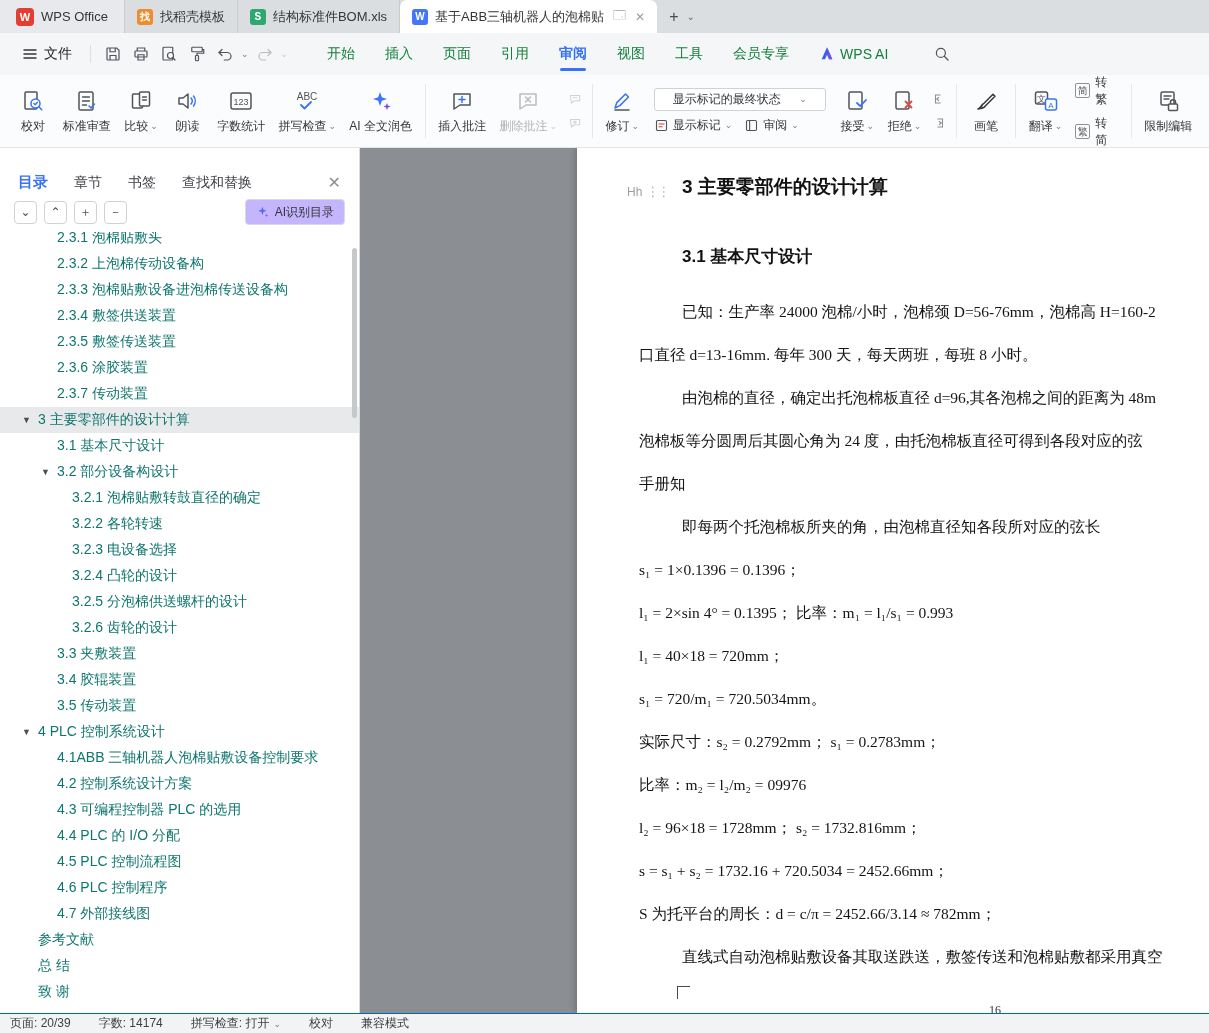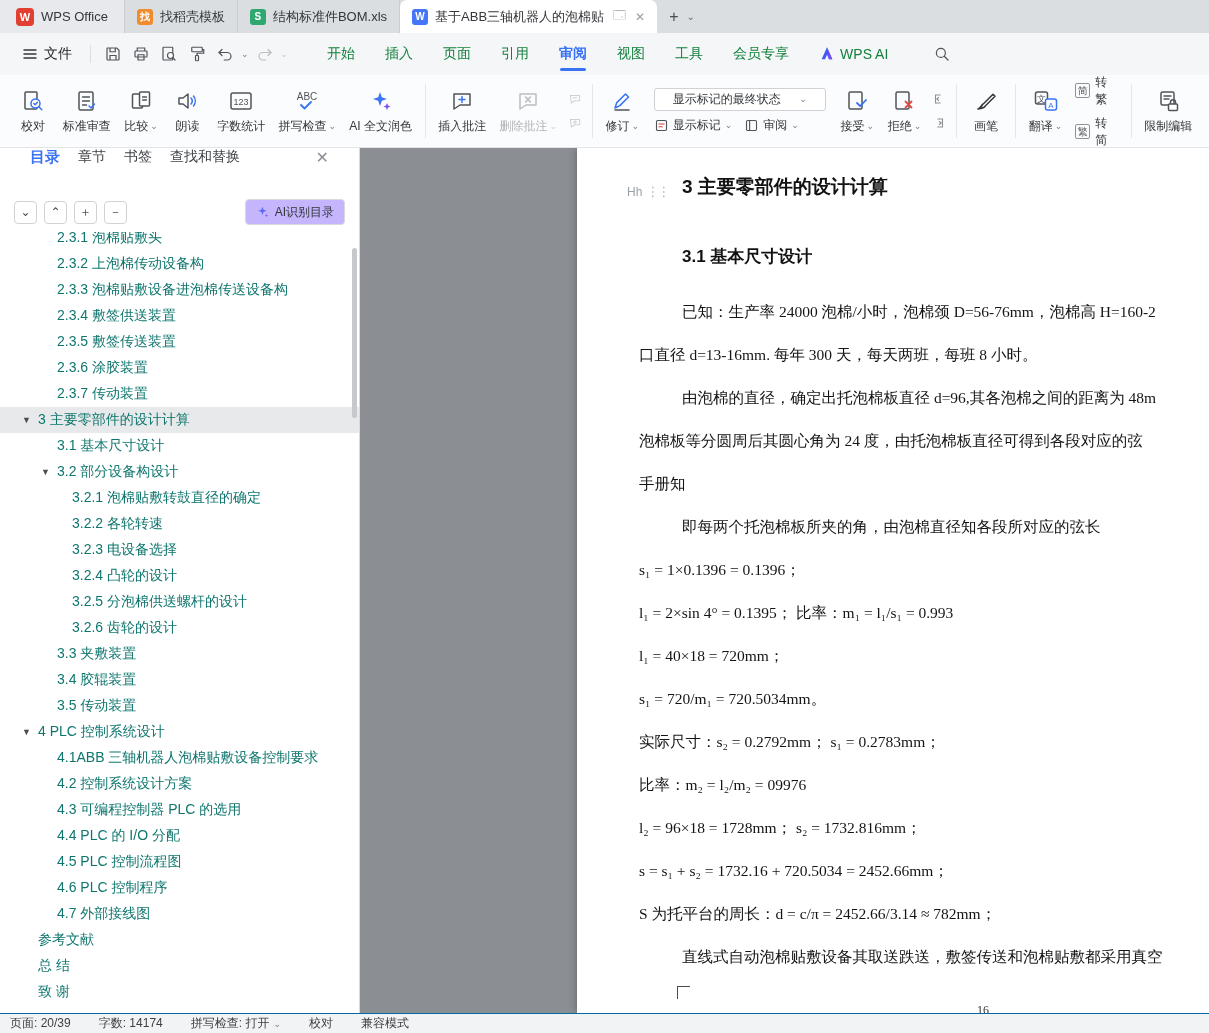--- a/index.html
+++ b/index.html
@@ -60,21 +60,21 @@
   .cc-btn { display:flex; align-items:center; gap:5px; font-size:12px; color:#33363a; }
   .cc-ic { width:15px; height:15px; border:1px solid #8f9297; border-radius:2px; font-size:10px; display:flex;
            align-items:center; justify-content:center; color:#50545a; flex:none; }
 
   
   .main { flex:1; display:flex; min-height:0; }
 
   
   .sidebar { width:360px; background:#fff; border-right:1px solid #d8dadc; display:flex; flex-direction:column;
              position:relative; flex:none; }
-  .side-tabs { height:44px; display:flex; align-items:flex-start; gap:18px; padding:0 30px; flex:none; }
+  .side-tabs { height:44px; display:flex; align-items:flex-end; gap:26px; padding:0 18px; flex:none; }
   .stab { font-size:14px; color:#3c3f44; }
   .stab.active { color:#3873f5; font-weight:bold; font-size:15px; }
   .side-close { margin-left:auto; color:#8b8e93; font-size:16px; }
   .side-toolbar { height:40px; display:flex; align-items:center; gap:7px; padding:0 14px; flex:none; }
   .tbtn { width:23px; height:23px; border:1px solid #d0d2d5; border-radius:4px; background:#fff; display:flex;
           align-items:center; justify-content:center; font-size:12px; color:#4a4d52; }
   .ai-toc { margin-left:auto; height:26px; border:1px solid #d8dadd; border-radius:4px; background:#c4b5fd;
             display:flex; align-items:center; gap:5px; padding:0 10px; font-size:12px; color:#33363a; }
   .toc { flex:1; overflow:hidden; padding-top:2px; position:relative; }
   .toc-row { display:flex; align-items:center; height:26px; }
@@ -98,21 +98,21 @@
   .doc-title { font-size:19px; font-weight:bold; color:#121212; margin-left:43px; height:30px; line-height:30px;
                font-family:"Liberation Sans", sans-serif; white-space:nowrap; }
   .doc-section { font-size:17px; font-weight:bold; color:#121212; margin:42px 0 0 43px; height:26px; line-height:26px;
                  white-space:nowrap; }
   .doc-lines { margin-top:20px; }
   .doc-line { height:43px; line-height:43px; font-family:"Liberation Serif", serif; font-size:15.5px; color:#141414;
               white-space:nowrap; }
   .doc-line.style-indent { text-indent:43px; }
   .corner-mark { position:absolute; left:100px; top:838px; width:13px; height:13px;
                  border-left:1px solid #4a4a4a; border-top:1px solid #4a4a4a; }
-  .page-num { position:absolute; left:400px; top:855px; font-family:"Liberation Serif", serif; font-size:12px; color:#333; }
+  .page-num { position:absolute; left:412px; top:855px; font-family:"Liberation Serif", serif; font-size:12px; color:#333; }
 
   
   .statusbar { height:20px; background:#f2f3f5; border-top:1px solid #0369a1; display:flex; align-items:center;
                padding:0 10px; gap:28px; font-size:12px; color:#3c3f44; flex:none; }
   .sb-item { display:flex; align-items:center; gap:4px; white-space:nowrap; }
   .sb-chev { font-size:9px; color:#7a7d82; }
 
   svg { display:block; }
 </style>
 </head>

